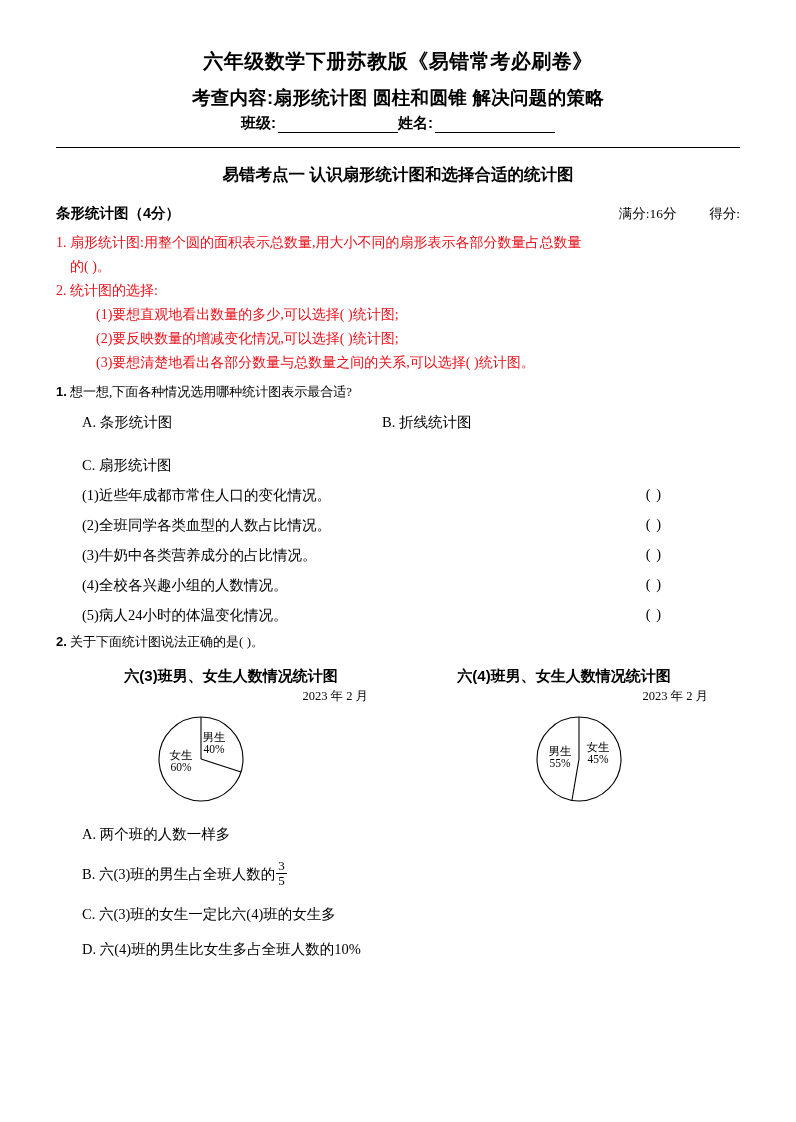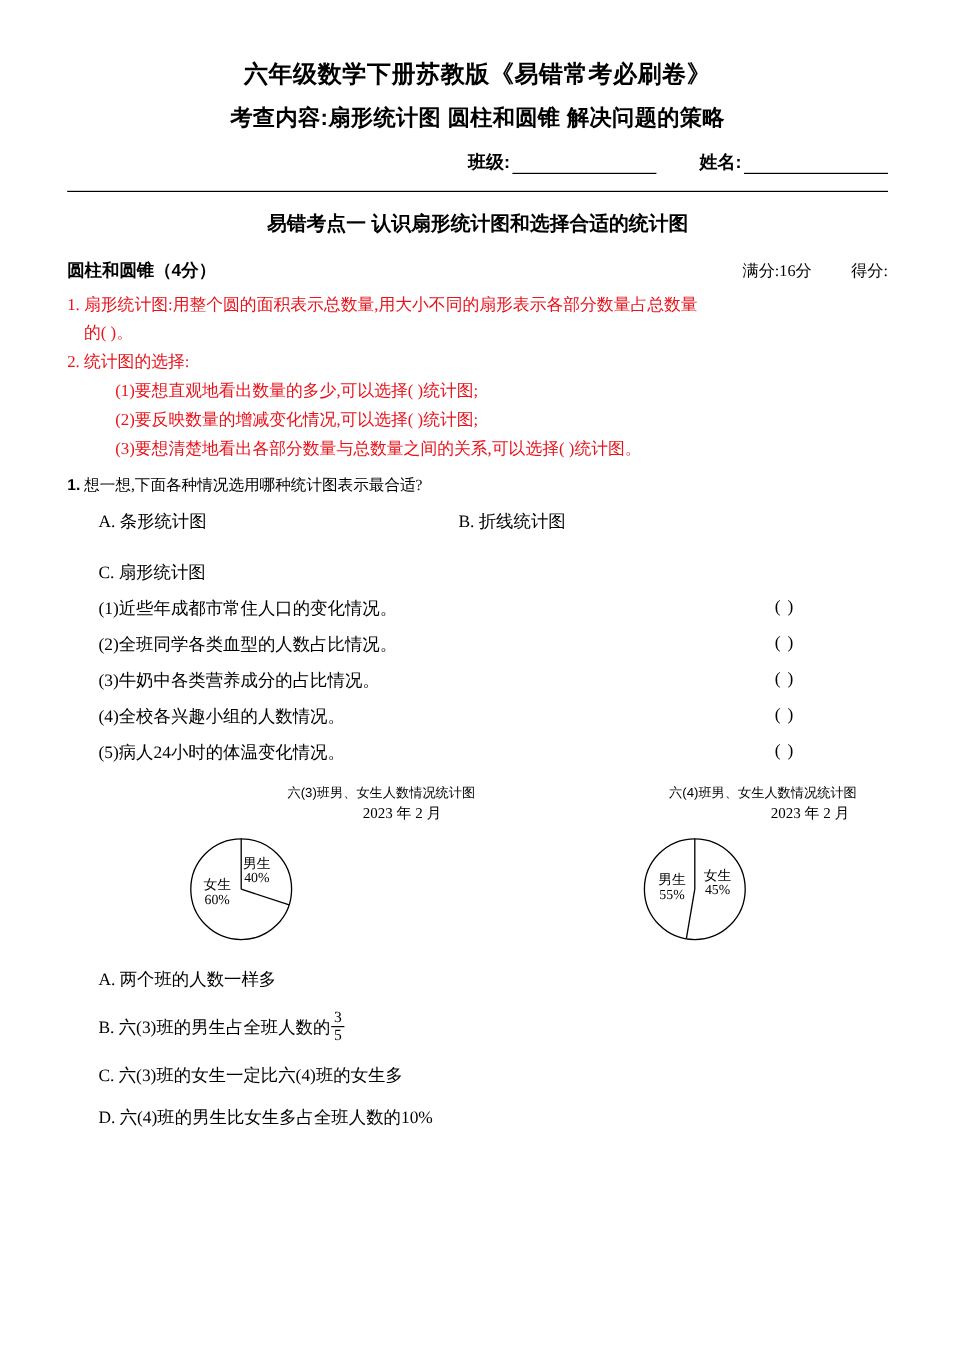--- a/index.html
+++ b/index.html
@@ -33,23 +33,22 @@
   .title-2 {
     text-align: center;
     font-family: "Liberation Sans", sans-serif;
     font-weight: bold;
     font-size: 18.5px;
     margin-top: 10px;
     letter-spacing: 0.3px;
   }
   .fill-row {
     display: flex;
-    justify-content: flex-end;
-    gap: 36px;
-    margin-top: 16px;
+    justify-content: center;
+    margin-top: 4px;
     font-size: 15px;
     font-family: "Liberation Sans", sans-serif;
     font-weight: bold;
   }
   .fill-item {
     display: flex;
     align-items: flex-end;
   }
   .fill-line {
     display: inline-block;
@@ -143,24 +142,24 @@
     display: flex;
     margin-top: 16px;
     padding-left: 10px;
   }
   .chart-box {
     width: 330px;
     position: relative;
   }
   .chart-box.second { width: 300px; margin-left: 18px;}
   .chart-title {
-    text-align: right;
-    font-family: "Liberation Sans", sans-serif;
-    font-weight: normal;
-    font-size: 11px;
+    text-align: center;
+    font-family: "Liberation Sans", sans-serif;
+    font-weight: bold;
+    font-size: 15px;
   }
   .chart-date {
     text-align: right;
     font-size: 12.5px;
     margin-top: 2px;
     padding-right: 28px;
   }
   .chart-date.second { padding-right: 6px; }
   .pie-wrap {
     display: flex;
@@ -211,21 +210,21 @@
       <span>姓名:</span>
       <span class="fill-line"></span>
     </div>
   </div>
 
   <hr class="hr-main">
 
   <div class="section-title">易错考点一 认识扇形统计图和选择合适的统计图</div>
 
   <div class="kaodian-row">
-    <div>圆柱和圆锥（4分）</div>
+    <div>条形统计图（4分）</div>
     <div class="kaodian-right">
       <span>满分:16分</span>
       <span class="gap"></span>
       <span>得分:</span>
     </div>
   </div>
 
   <div class="red-block">
     <div class="li">1. 扇形统计图:用整个圆的面积表示总数量,用大小不同的扇形表示各部分数量占总数量</div>
     <div class="li indent1">的(          )。</div>
@@ -261,20 +260,24 @@
   </div>
   <div class="sub-q">
     <span>(4)全校各兴趣小组的人数情况。</span>
     <span class="paren">(            )</span>
   </div>
   <div class="sub-q">
     <span>(5)病人24小时的体温变化情况。</span>
     <span class="paren">(            )</span>
   </div>
 
+  <div class="q-item">
+    <span class="q-num">2.</span>
+    <span>关于下面统计图说法正确的是(          )。</span>
+  </div>
 
   <div class="charts-row">
 
     <div class="chart-box">
       <div class="chart-title">六(3)班男、女生人数情况统计图</div>
       <div class="chart-date">2023 年 2 月</div>
       <div class="pie-wrap shift-left">
         <svg width="130" height="100" viewBox="0 0 130 100">
           <circle cx="65" cy="50" r="42" fill="#ffffff" stroke="#000" stroke-width="1.1"></circle>
           <line x1="65" y1="50" x2="65" y2="8" stroke="#000" stroke-width="1.1"></line>

